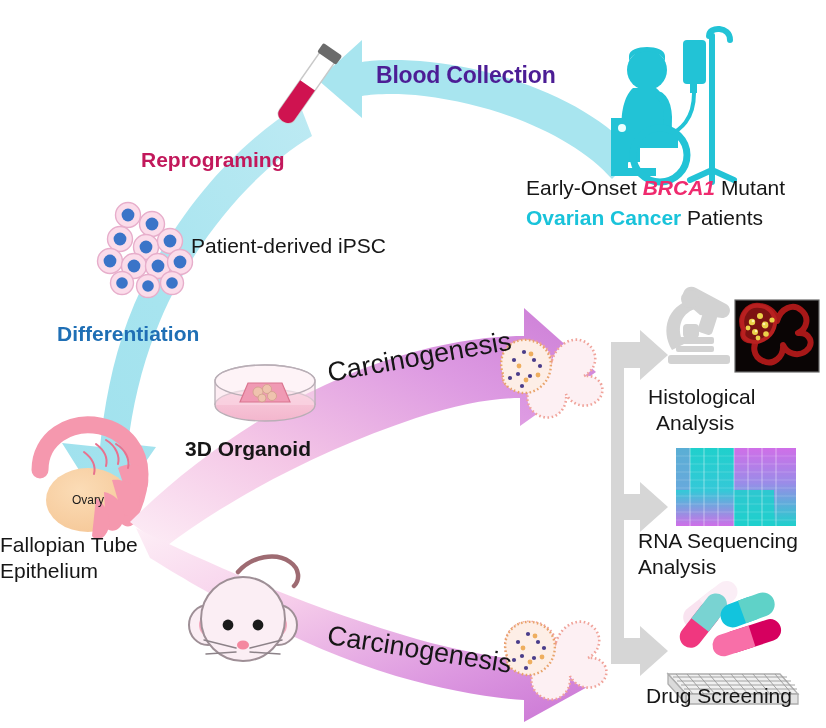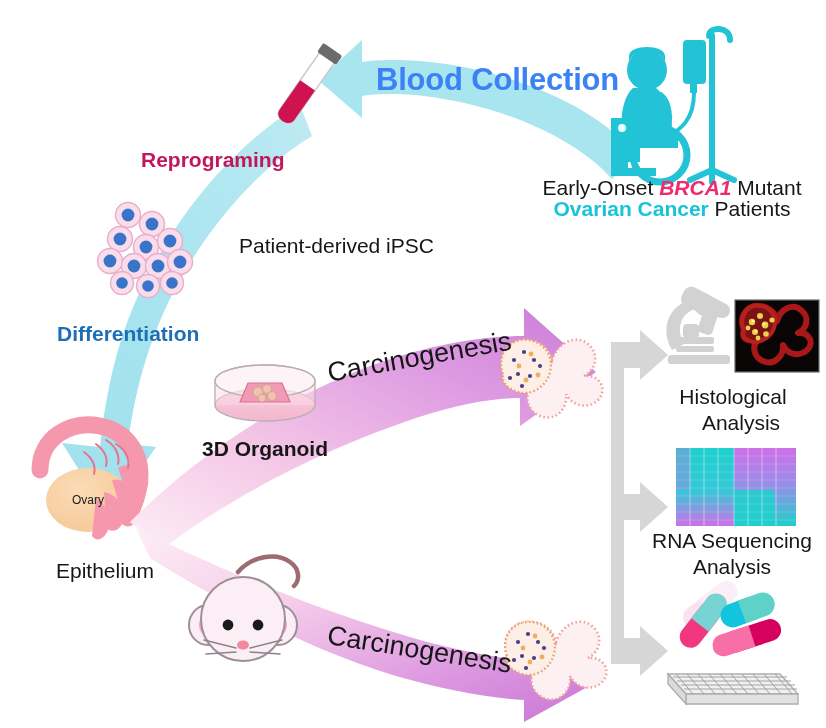--- a/index.html
+++ b/index.html
@@ -2,21 +2,21 @@
 <html><head>
 <meta charset="utf-8">
 <style>
   html,body{margin:0;padding:0;background:#ffffff;}
   body{width:826px;height:728px;overflow:hidden;
        font-family:"Liberation Sans","DejaVu Sans",sans-serif;}
   #stage{position:relative;width:826px;height:728px;background:#fff;}
   #art{position:absolute;left:0;top:0;width:826px;height:728px;}
   .lbl{position:absolute;white-space:nowrap;line-height:1.12;}
   .black{color:#161616;}
-  .ctr{text-align:center;}
+  .ctr{text-align:left;}
 </style>
 </head>
 <body>
 
 <div id="stage">
 
 <svg id="art" viewBox="0 0 826 728">
   <defs>
     <linearGradient id="gCarcTop" x1="0" y1="1" x2="1" y2="0">
       <stop offset="0" stop-color="#fdeef6"></stop>
@@ -356,44 +356,46 @@
             <path d="M731,674 L748,694"></path>
         <path d="M742,674 L759,694"></path>
             <path d="M753,674 L770,694"></path>
         <path d="M764,674 L781,694"></path>
             <path d="M775,674 L792,694"></path>
       </g>
     </g>
   </g>
 </svg>
 
-<div class="lbl" style="left:376px;top:63px;font-size:31px;font-weight:bold;color:#3b82f6;letter-spacing:-0.2px;">Blood Collection</div>
+<div class="lbl" style="left:376px;top:63px;font-size:23px;font-weight:bold;color:#4c1d95;letter-spacing:-0.2px;">Blood Collection</div>
 
 <div class="lbl" style="left:141px;top:148px;font-size:21px;font-weight:bold;color:#c2185b;">Reprograming</div>
 
 <div class="lbl" style="left:17px;top:322px;font-size:21px;font-weight:bold;color:#1f6fb5;margin-left:40px;">Differentiation</div>
 
-<div class="lbl black" style="left:191px;top:234px;font-size:21px;margin-left:48px;">Patient-derived iPSC</div>
+<div class="lbl black" style="left:191px;top:234px;font-size:21px;">Patient-derived iPSC</div>
 
 <div class="lbl ctr" style="left:526px;top:176px;width:292px;font-size:21px;">
   <span class="black">Early-Onset </span><span style="color:#ef2a6e;font-weight:bold;font-style:italic;">BRCA1</span><span class="black"> Mutant</span>
 </div>
-<div class="lbl ctr" style="left:526px;top:197px;width:292px;font-size:21px;">
+<div class="lbl ctr" style="left:526px;top:206px;width:292px;font-size:21px;">
   <span style="color:#19c3da;font-weight:bold;">Ovarian Cancer</span><span class="black"> Patients</span>
 </div>
 
 <div class="lbl black" style="left:325px;top:358px;font-size:27px;transform:rotate(-10deg);transform-origin:left top;">Carcinogenesis</div>
 
 <div class="lbl black" style="left:330px;top:620px;font-size:27px;transform:rotate(9deg);transform-origin:left top;">Carcinogenesis</div>
 
-<div class="lbl black ctr" style="left:0px;top:559px;width:160px;font-size:21px;padding-left:25px;">Epithelium</div>
+<div class="lbl black ctr" style="left:0px;top:533px;width:160px;font-size:21px;">Fallopian Tube</div>
+<div class="lbl black ctr" style="left:0px;top:559px;width:160px;font-size:21px;">Epithelium</div>
 
 <div class="lbl black ctr" style="left:185px;top:437px;width:160px;font-size:21px;font-weight:bold;">3D Organoid</div>
 
 
 <div class="lbl black ctr" style="left:648px;top:385px;width:170px;font-size:21px;">Histological</div>
 <div class="lbl black ctr" style="left:656px;top:411px;width:170px;font-size:21px;">Analysis</div>
 
 <div class="lbl black ctr" style="left:638px;top:529px;width:188px;font-size:21px;">RNA Sequencing</div>
 <div class="lbl black ctr" style="left:638px;top:555px;width:188px;font-size:21px;">Analysis</div>
 
+<div class="lbl black ctr" style="left:646px;top:684px;width:180px;font-size:21px;">Drug Screening</div>
 
 </div>
 
 </body></html>

